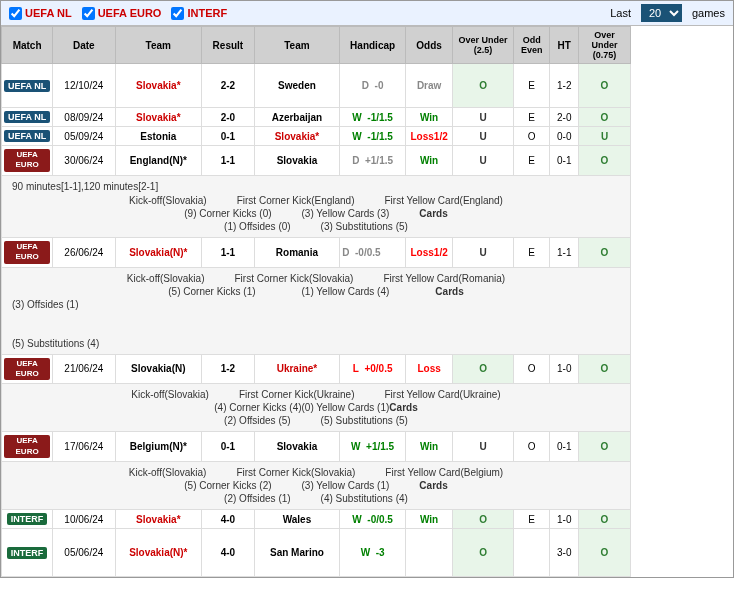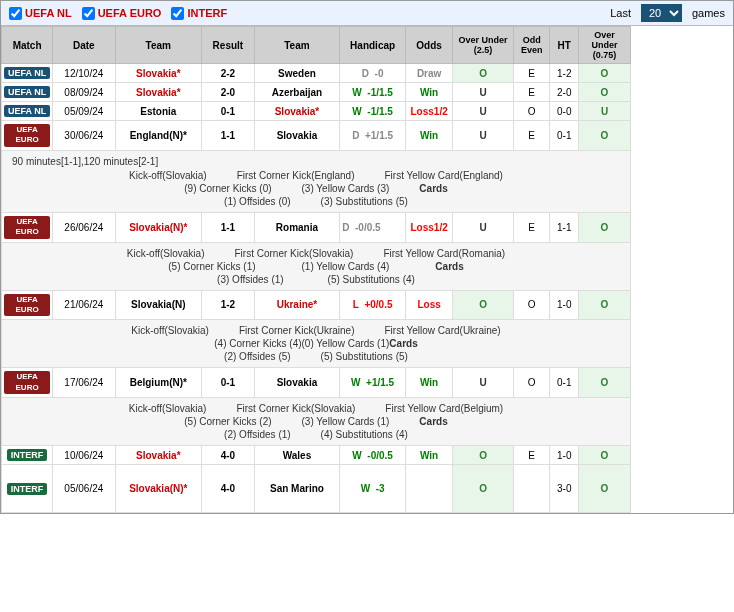--- a/index.html
+++ b/index.html
@@ -52,21 +52,21 @@
       </tr>
     </thead>
     <tbody id="table-body">
     <tr style="border-bottom: 1px solid rgb(224, 224, 224);">
     <td style="padding:3px 2px; text-align:center; border:1px solid #ddd;">
       <span style="display:inline-block; background:#1a5276; color:#fff; padding:1px 4px; font-size:9px; font-weight:bold; border-radius:2px;">UEFA NL</span>
     </td>
     <td style="padding:3px 2px; text-align:center; border:1px solid #ddd;">12/10/24</td>
     <td style="padding:3px 2px; text-align:center; border:1px solid #ddd; color:#cc0000; font-weight:bold; cursor:pointer;">Slovakia*</td>
     <td style="padding:3px 2px; text-align:center; border:1px solid #ddd; font-weight:bold;">2-2</td>
-    <td style="padding:3px 2px; text-align:center; border:1px solid #ddd; color:#000; font-weight:bold; cursor:pointer;">Sweden</td>
+    <td style="padding:16px 2px; text-align:center; border:1px solid #ddd; color:#000; font-weight:bold; cursor:pointer;">Sweden</td>
     <td style="padding:3px 2px; text-align:center; border:1px solid #ddd; color:#888; font-weight:bold;">D&nbsp;&nbsp;-0</td>
     <td style="padding:3px 2px; text-align:center; border:1px solid #ddd; color:#888; font-weight:bold;">Draw</td>
     <td style="padding:3px 2px; text-align:center; border:1px solid #ddd; background:#e8f5e9; color:#2e7d32; font-weight:bold;">O</td>
     <td style="padding:3px 2px; text-align:center; border:1px solid #ddd;">E</td>
     <td style="padding:3px 2px; text-align:center; border:1px solid #ddd;">1-2</td>
     <td style="padding:3px 2px; text-align:center; border:1px solid #ddd; background:#e8f5e9; color:#2e7d32; font-weight:bold;">O</td>
   </tr>
         <tr style="border-bottom: 1px solid rgb(224, 224, 224);">
     <td style="padding:3px 2px; text-align:center; border:1px solid #ddd;">
       <span style="display:inline-block; background:#1a5276; color:#fff; padding:1px 4px; font-size:9px; font-weight:bold; border-radius:2px;">UEFA NL</span>
@@ -152,21 +152,21 @@
         <div style="display:flex; justify-content:center; gap:30px; font-size:10px; color:#333; flex-wrap:wrap;">
           <div>Kick-off(Slovakia)</div>
           <div>First Corner Kick(Slovakia)</div>
           <div>First Yellow Card(Romania)</div>
         </div>
         <div style="display:flex; justify-content:center; gap:46px; font-size:10px; color:#333; margin-top:2px; flex-wrap:wrap;">
           <div>(5) Corner Kicks (1)</div>
           <div>(1) Yellow Cards (4)</div>
           <div style="font-weight:bold;">Cards</div>
         </div>
-        <div style="display:flex; justify-content:center; gap:44px; font-size:10px; color:#333; margin-top:2px;">
+        <div style="display:flex; justify-content:center; gap:28px; font-size:10px; color:#333; margin-top:2px;flex-direction:column;">
           <div>(3) Offsides (1)</div>
           <div>(5) Substitutions (4)</div>
         </div>
       </td>
     </tr>
         <tr style="border-bottom: 1px solid rgb(224, 224, 224);">
     <td style="padding:3px 2px; text-align:center; border:1px solid #ddd;">
       <span style="display:inline-block; background:#8b1a1a; color:#fff; padding:1px 3px; font-size:8px; font-weight:bold; border-radius:2px; line-height:1.3;">UEFA EURO</span>
     </td>
     <td style="padding:3px 2px; text-align:center; border:1px solid #ddd;">21/06/24</td>

